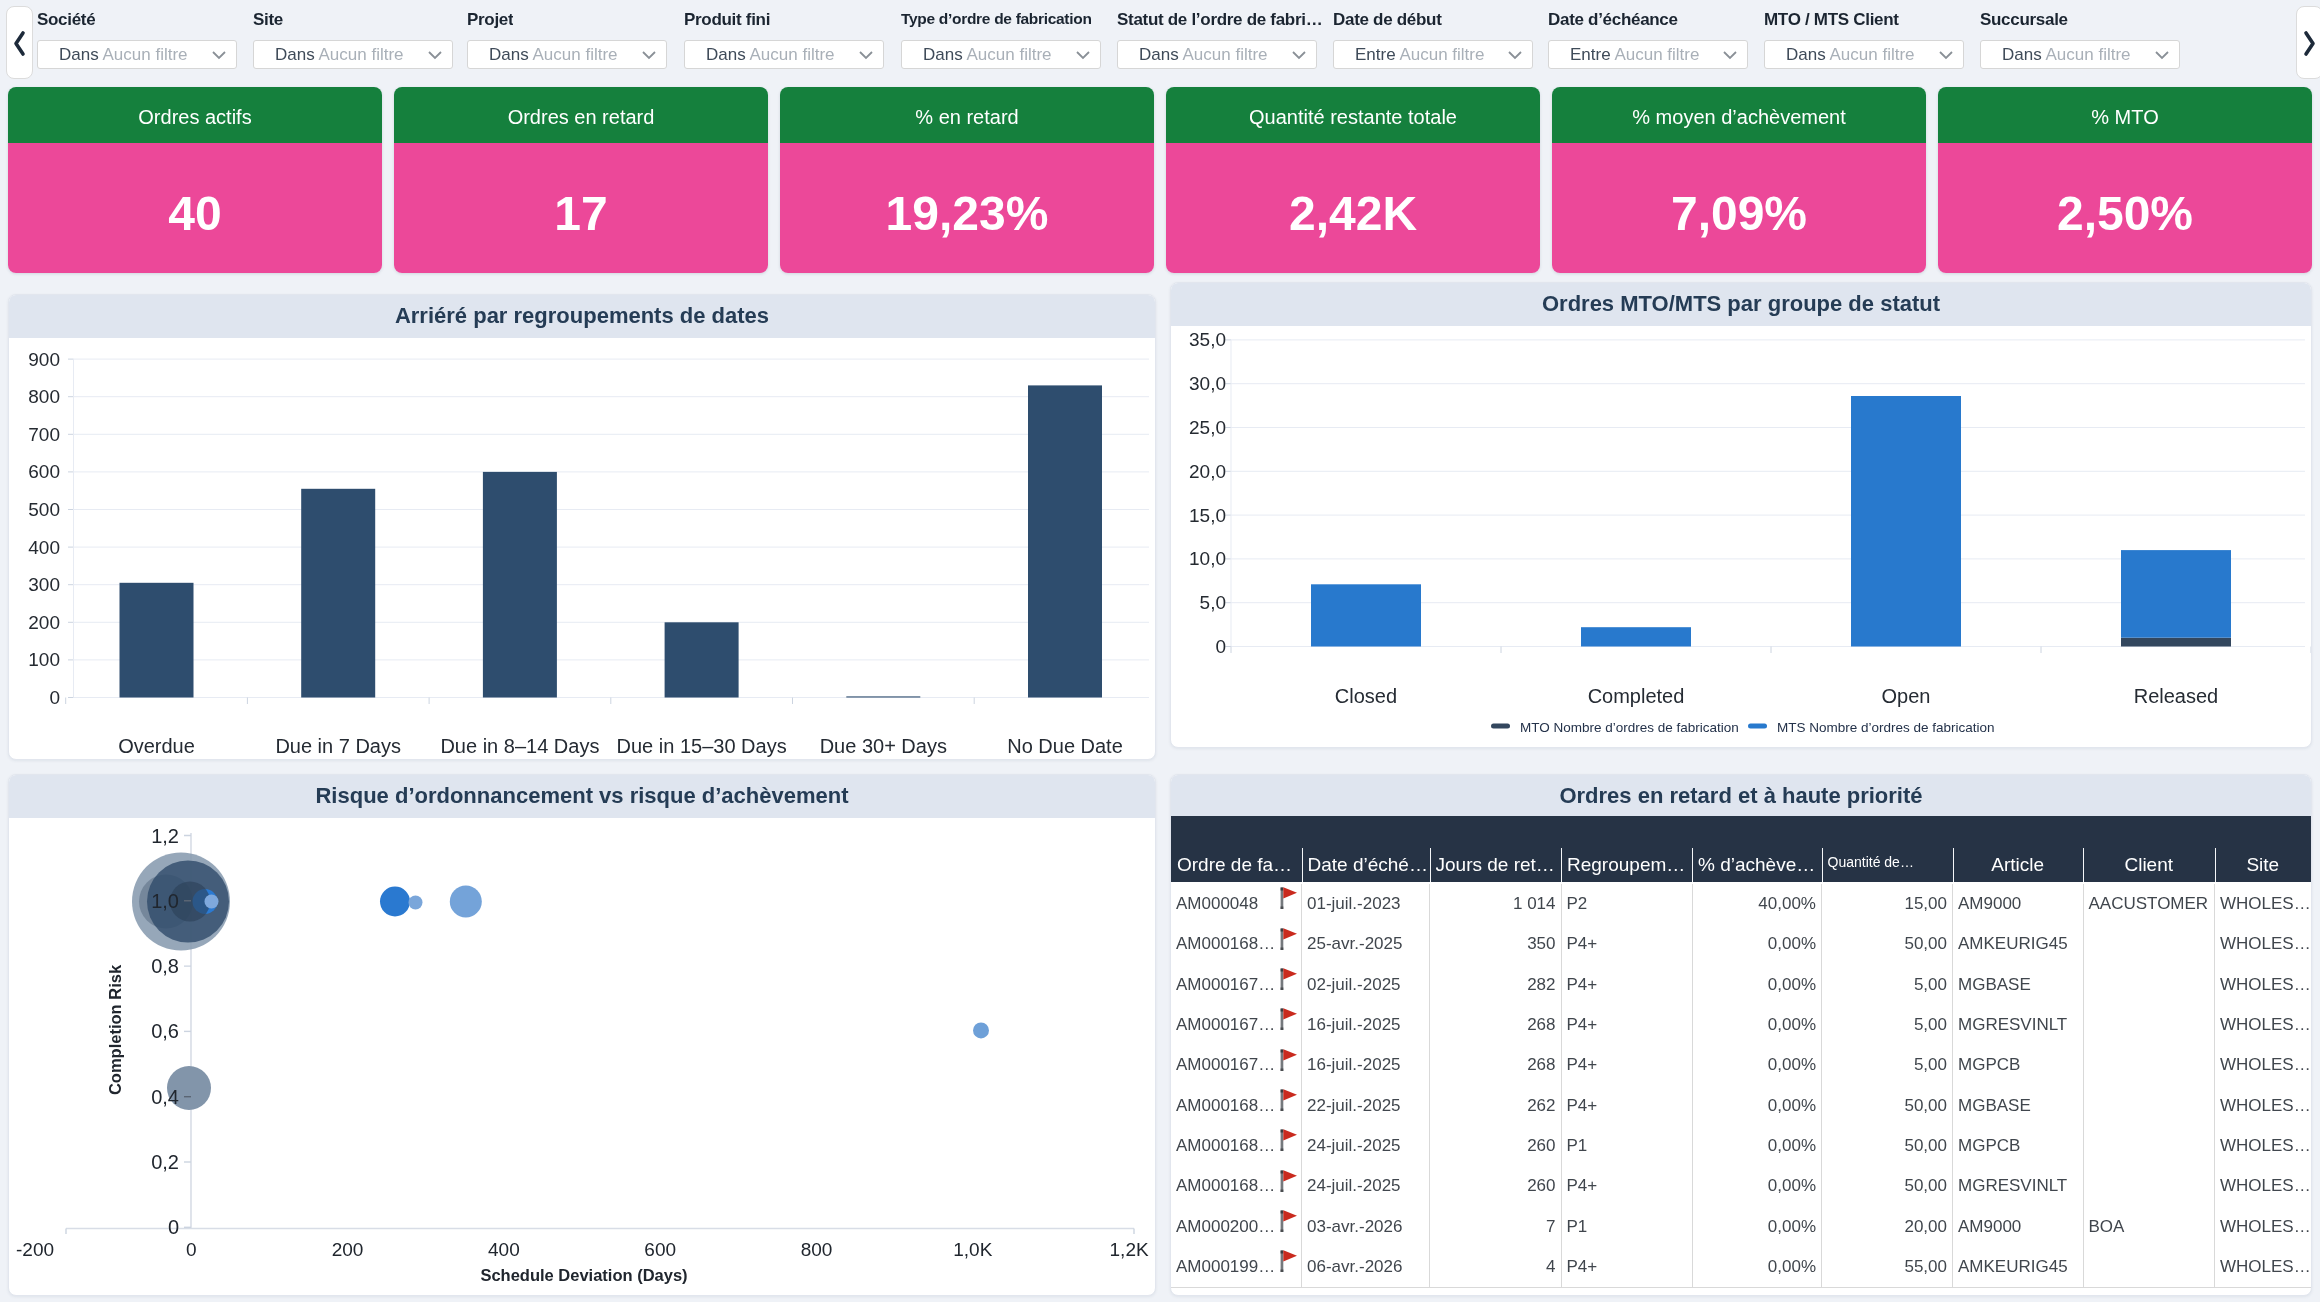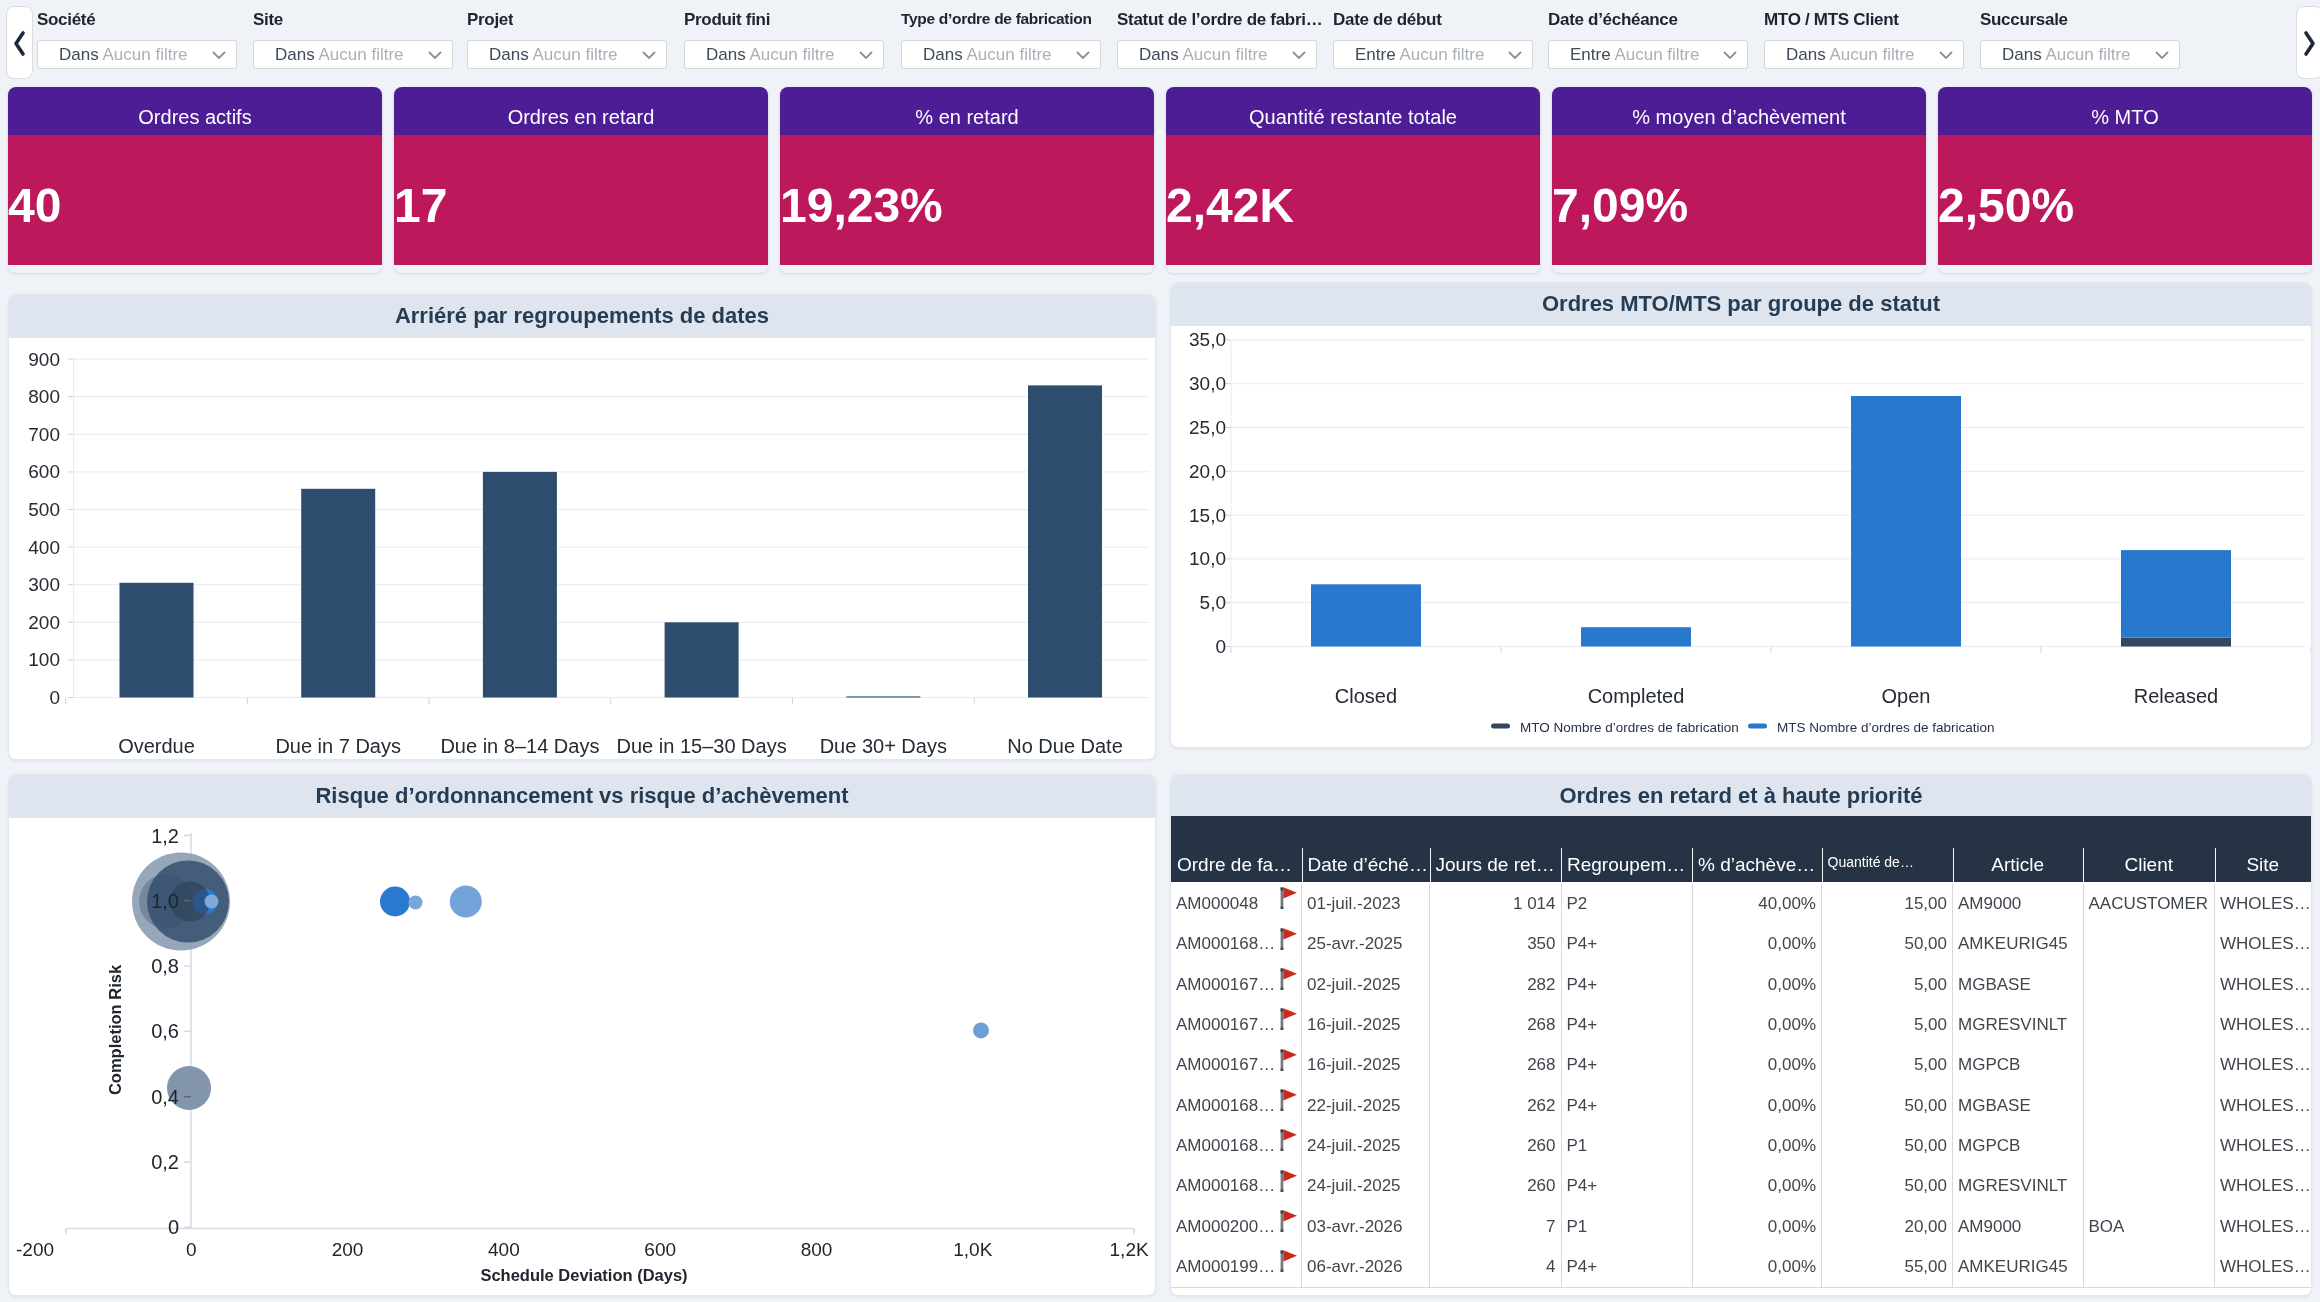--- a/index.html
+++ b/index.html
@@ -11,23 +11,23 @@
   color:#253c55; font-weight:bold; font-size:22px; text-align:center; line-height:42px; }
 .flabel { position:absolute; top:10px; font-weight:bold; font-size:17px; letter-spacing:-0.3px; color:#1b2531; white-space:nowrap; max-width:207px; overflow:hidden; text-overflow:ellipsis; }
 .fdrop { position:absolute; top:40px; width:200px; height:29px; background:#fff;
   border:1px solid #d6d6d6; border-radius:3px; font-size:17px; line-height:27px; padding-left:21px;
   color:#3f4b59; white-space:nowrap; overflow:hidden; }
 .fdrop .ph { color:#a9b0b8; }
 .navbtn { position:absolute; background:#fff; border:1px solid #dcdcdc; border-radius:8px;
   width:27px; height:73px; top:6px; }
 .kpi { position:absolute; top:87px; height:186px; width:374px; border-radius:8px; overflow:hidden;
   box-shadow:0 1px 3px rgba(40,60,90,.15); }
-.kpi .hd { height:48px; background:#4c1d95; color:#fff; font-size:20px; text-align:center; line-height:60px; }
-.kpi .bd { height:130px; background:#be185d; color:#fff; font-size:48px; font-weight:bold;
-  text-align:left; line-height:141px; }
+.kpi .hd { height:56px; background:#15803d; color:#fff; font-size:20px; text-align:center; line-height:60px; }
+.kpi .bd { height:130px; background:#ec4899; color:#fff; font-size:48px; font-weight:bold;
+  text-align:center; line-height:141px; }
 svg text { font-family:"Liberation Sans", sans-serif; }
 table.grid { border-collapse:collapse; table-layout:fixed; width:1140px; }
 table.grid td { font-size:17px; color:#40464d; height:40.3px; padding:0 5px;
   border-right:1px solid #d9d9d9; white-space:nowrap; overflow:hidden; }
 table.grid td:last-child { border-right:none;margin-left:28px; }
 td.r { text-align:right; }
 </style></head>
 <body>
 
 <div class="flabel" style="left:37px;">Société</div>

